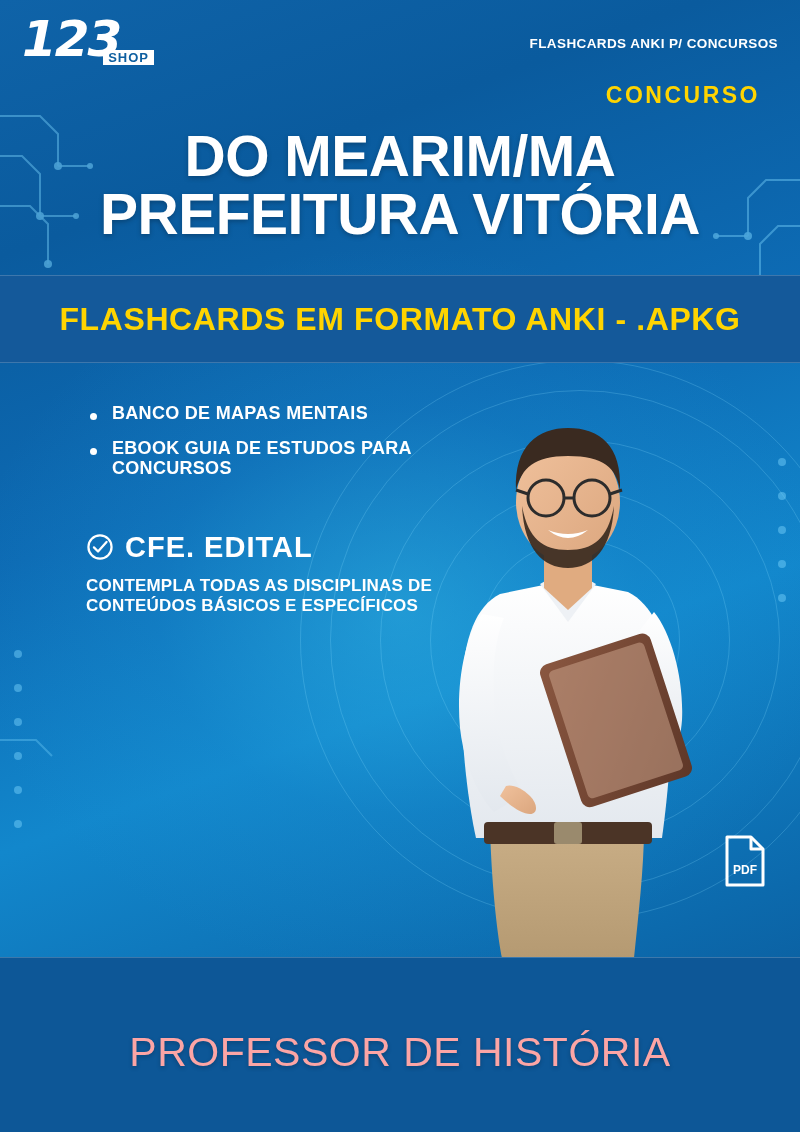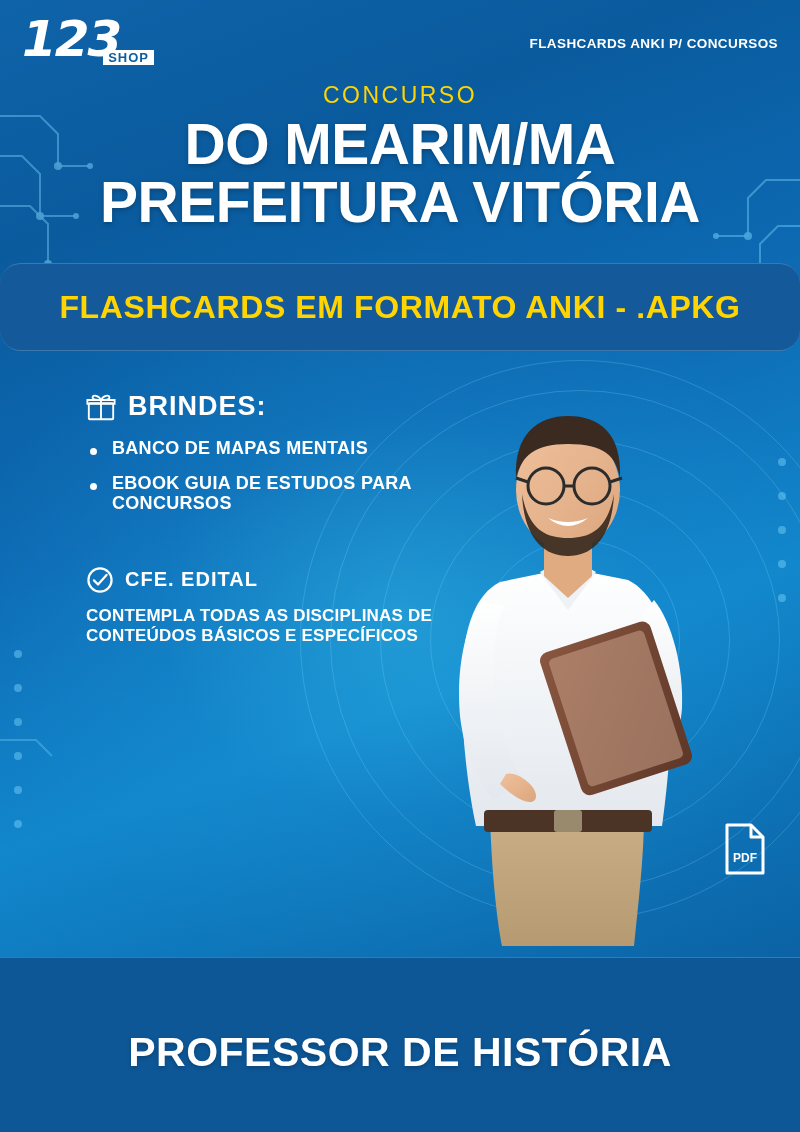--- a/index.html
+++ b/index.html
@@ -86,24 +86,25 @@
   
   .title-area {
     position: relative;
     z-index: 6;
     text-align: center;
     padding: 6px 40px 10px 40px;
   }
   .kicker {
     color: #ffd400;
     font-size: 23px;
-    font-weight: 400;
+    font-weight: 700;
     letter-spacing: 2.5px;
-    margin-bottom: 6px;
-    text-transform: uppercase;
+    margin-bottom: 18px;
+    text-transform: uppercase;
+    text-align: right;
   }
   .main-title {
     color: #ffffff;
     font-size: 57px;
     line-height: 1.02;
     font-weight: 800;
     letter-spacing: -0.5px;
     text-transform: uppercase;
     text-shadow: 0 2px 5px rgba(0,0,0,.25);
   }
@@ -113,21 +114,20 @@
     position: relative;
     z-index: 6;
     margin-top: 22px;
     background: #14599a;
     border-top: 1px solid rgba(255,255,255,.18);
     border-bottom: 1px solid rgba(255,255,255,.18);
     height: 88px;
     display: flex;
     align-items: center;
     justify-content: center;
-    border-radius: 21px;
   }
   .band-text {
     color: #ffd400;
     font-size: 32px;
     font-weight: 800;
     letter-spacing: .6px;
     text-transform: uppercase;
   }
 
   
@@ -179,21 +179,21 @@
   .edital-head {
     display: flex;
     align-items: center;
     gap: 11px;
     margin-top: 52px;
     margin-bottom: 12px;
   }
   .check-icon { width: 28px; height: 28px; flex: 0 0 auto; }
   .edital-title {
     color: #ffffff;
-    font-size: 20px;
+    font-size: 29px;
     font-weight: 800;
     letter-spacing: 1px;
     text-transform: uppercase;
   }
   .edital-text {
     color: #ffffff;
     font-size: 17px;
     font-weight: 700;
     line-height: 1.2;
     letter-spacing: .2px;
@@ -219,23 +219,23 @@
     left: 0; bottom: 0;
     width: 800px; height: 175px;
     background: #0d5797;
     border-top: 1px solid rgba(255,255,255,.2);
     z-index: 6;
     display: flex;
     align-items: center;
     justify-content: center;
   }
   .footer-text {
-    color: #ffffff;
+    color: #fca5a5;
     font-size: 41px;
-    font-weight: 700;
+    font-weight: 400;
     letter-spacing: .5px;
     text-transform: uppercase;
     text-shadow: 0 2px 4px rgba(0,0,0,.22);
     margin-top: 14px;
   }
 
   
   .circuit { position: absolute; z-index: 2; opacity: .55; }
   .c-tl { left: 0; top: 96px; }
   .c-tr { right: 0; top: 150px; }
@@ -356,30 +356,20 @@
     <div class="main-title">PREFEITURA VITÓRIA</div>
   </div>
 
   <div class="band">
     <div class="band-text">FLASHCARDS EM FORMATO ANKI - .APKG</div>
   </div>
 
   <div class="body">
 
     <div class="left-col">
-      <div class="gifts-head">
-        <svg class="gift-icon" viewBox="0 0 32 32" fill="none" stroke="#ffffff" stroke-width="2">
-          <rect x="3" y="12" width="26" height="17" rx="1"></rect>
-          <path d="M1.5 8.5h29v4h-29z"></path>
-          <path d="M16 8.5v20.5"></path>
-          <path d="M16 8.5c-2.5-5-9-6-9-2.5 0 2 3 2.5 9 2.5z"></path>
-          <path d="M16 8.5c2.5-5 9-6 9-2.5 0 2-3 2.5-9 2.5z"></path>
-        </svg>
-        <span class="gifts-title">BRINDES:</span>
-      </div>
 
       <ul class="bullets">
         <li>BANCO DE MAPAS MENTAIS</li>
         <li>EBOOK GUIA DE ESTUDOS PARA CONCURSOS</li>
       </ul>
 
       <div class="edital-head">
         <svg class="check-icon" viewBox="0 0 30 30" fill="none" stroke="#ffffff" stroke-width="2.4">
           <circle cx="15" cy="15" r="12.4"></circle>
           <path d="M8.5 15.4l4.4 4.4L22 9.6" stroke-linecap="round" stroke-linejoin="round"></path>

